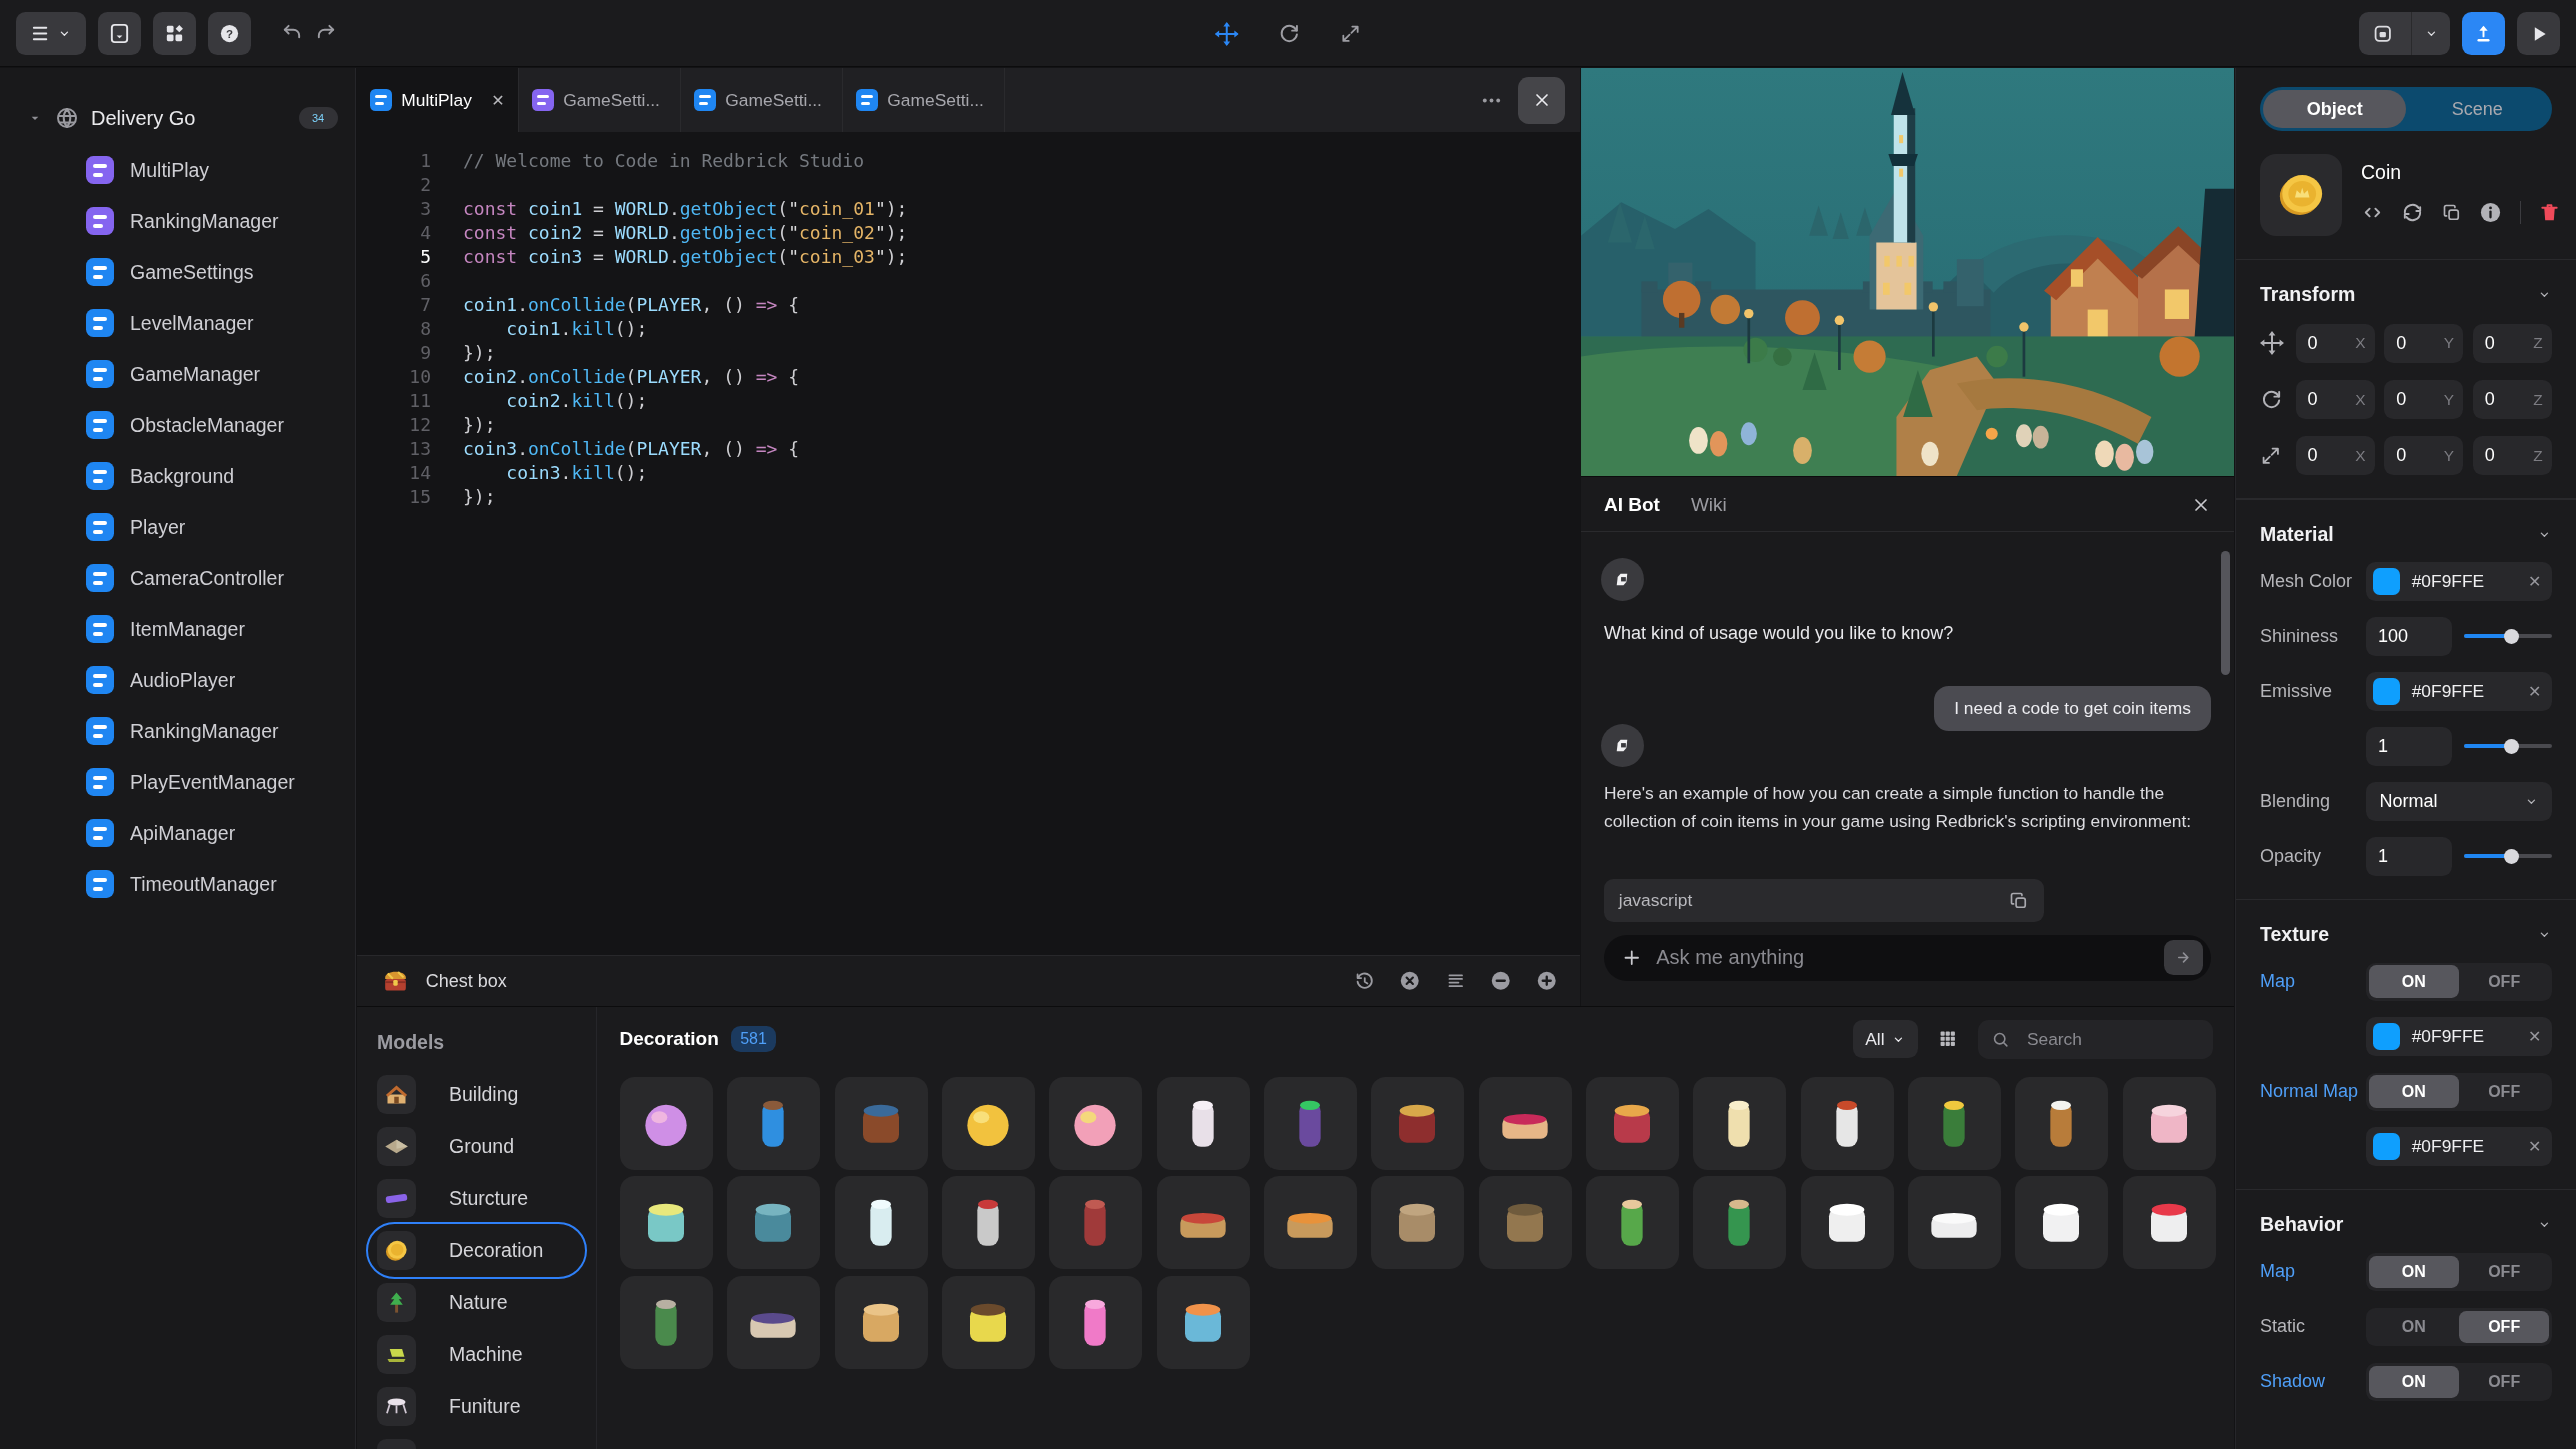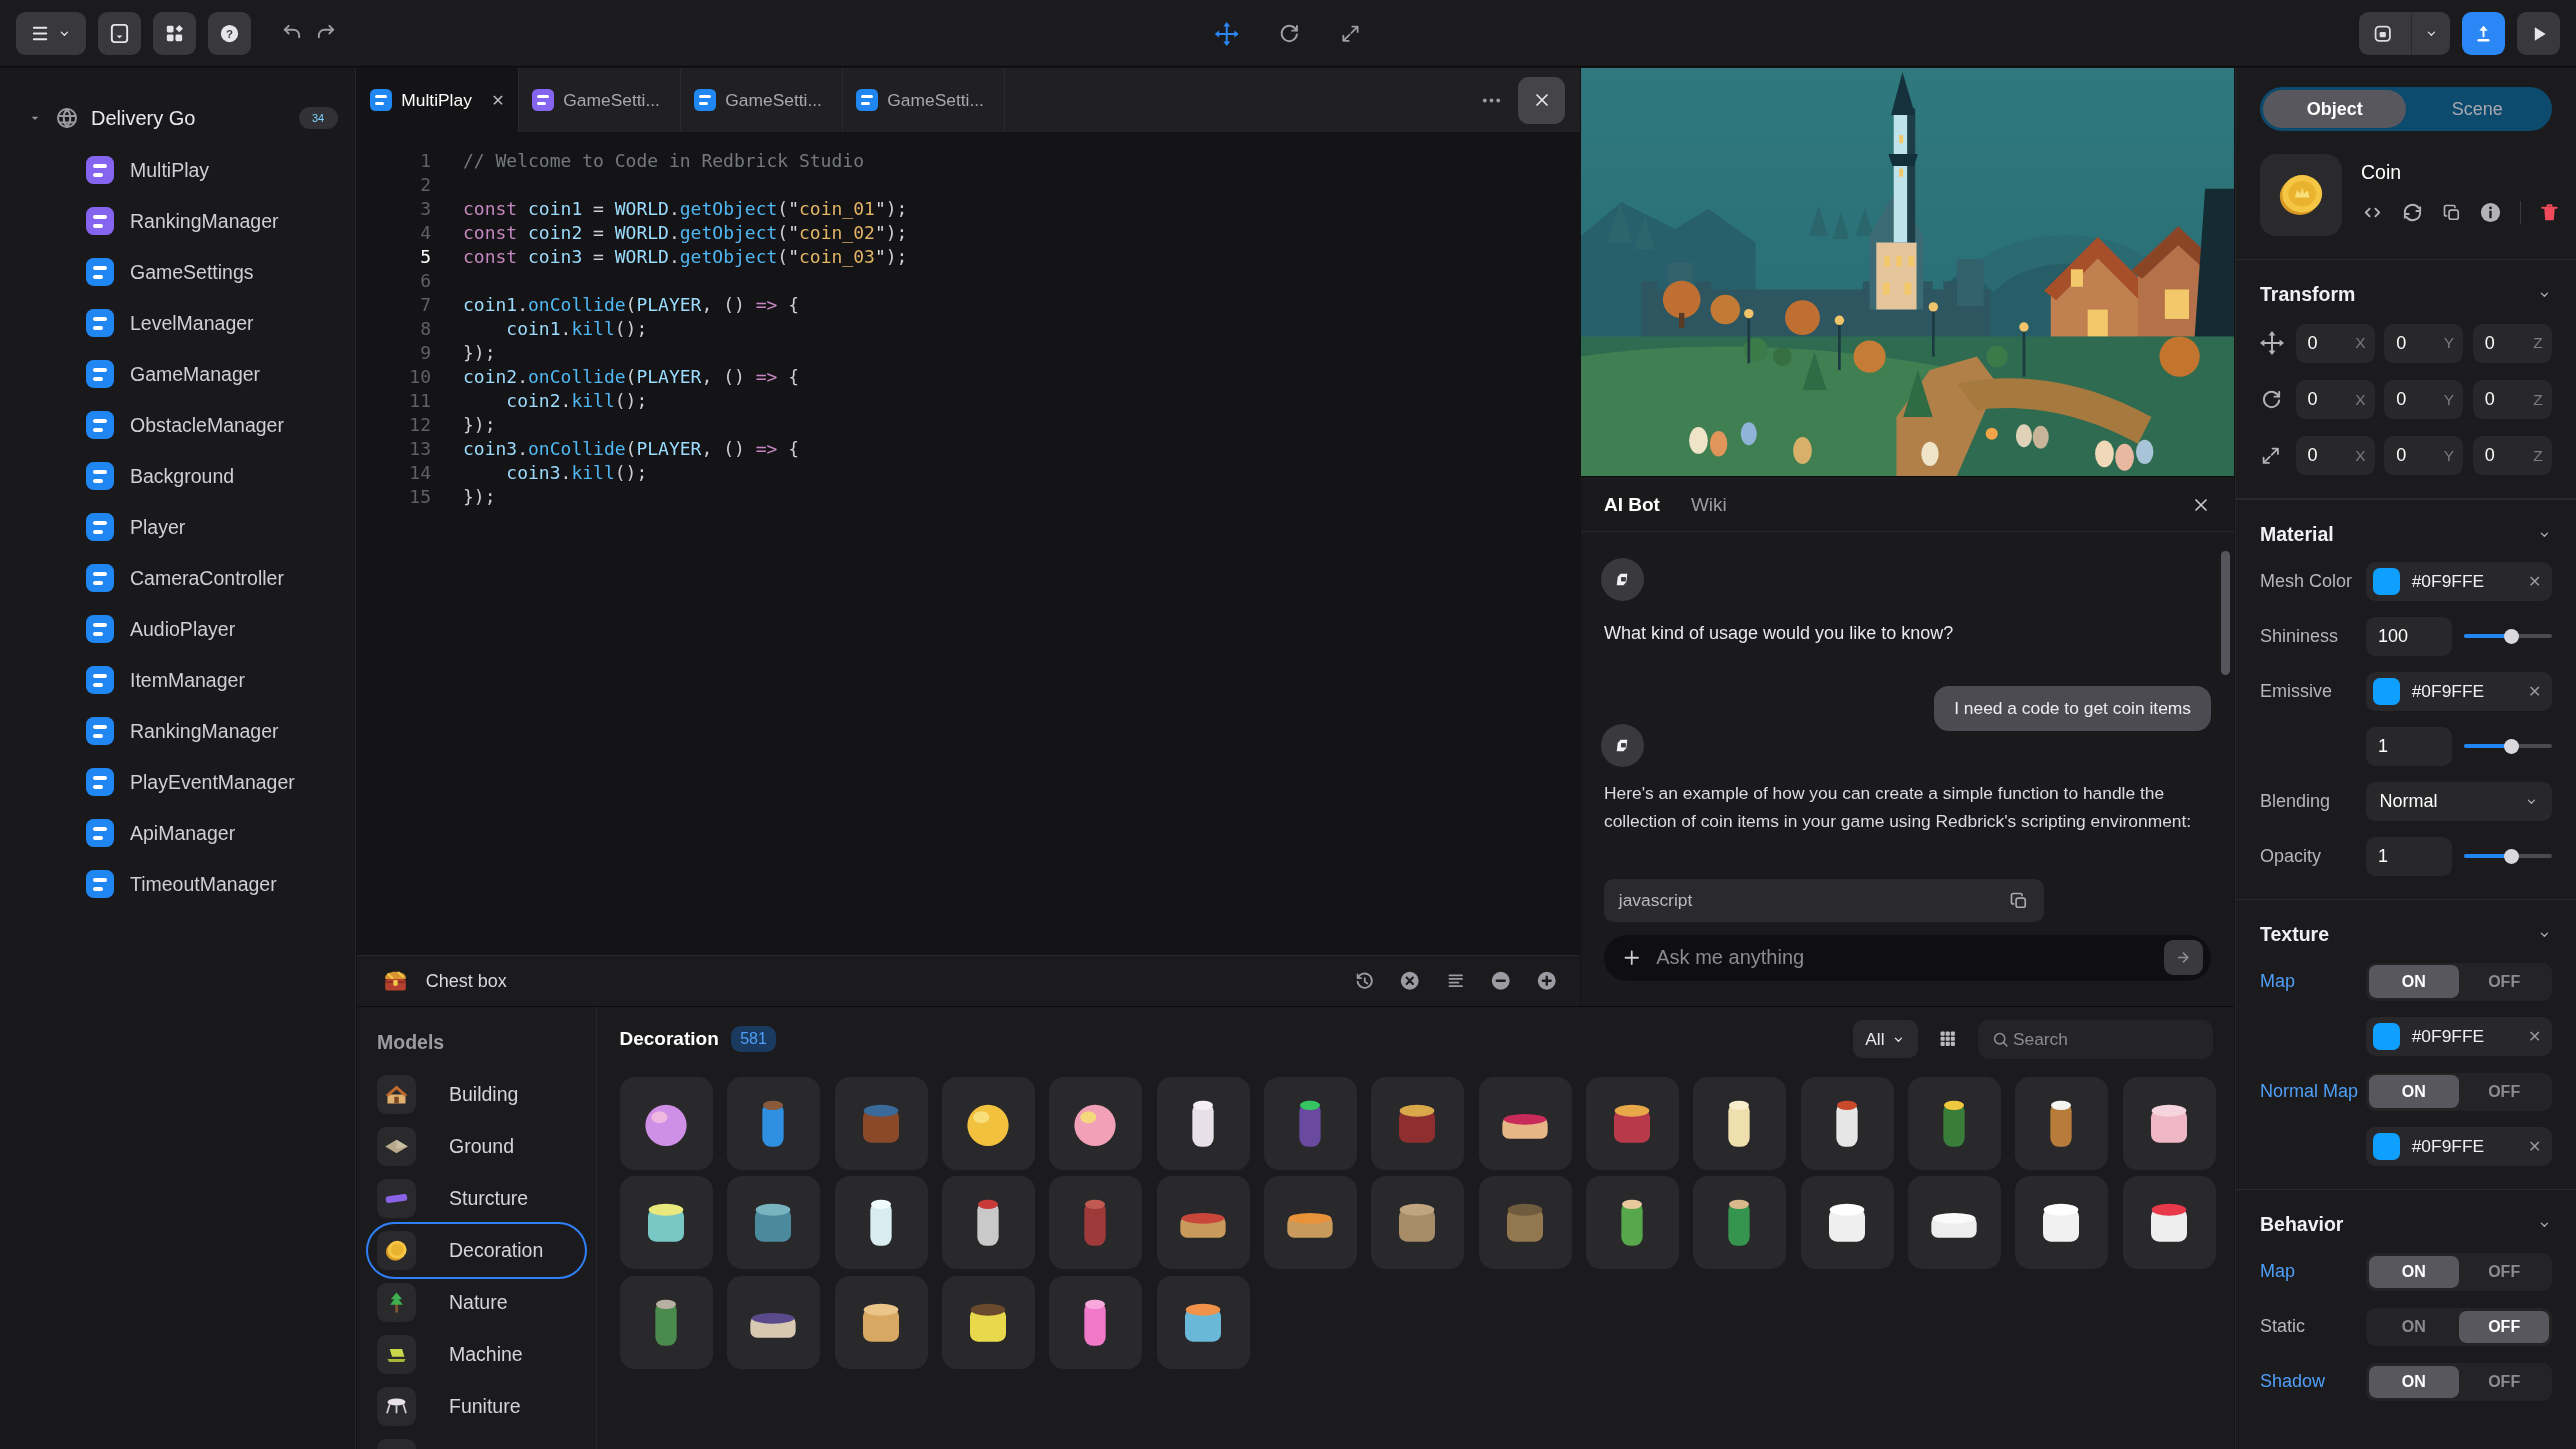--- a/index.html
+++ b/index.html
@@ -90,21 +90,21 @@
   .cat .tile { width:39px; height:39px; background:#2a2a2d; border-radius:9.4px; display:flex; align-items:center; justify-content:center; flex:none; }
   .cat .lb { font-size:19.5px; color:#d5d5d9; }
   .cat.sel::after { content:""; position:absolute; left:9.4px; right:9.4px; top:-2.7px; bottom:-2.7px; border:2px solid #2f80f8; border-radius:31px; }
 
   #deco { position:absolute; left:241px; top:0; right:0; height:443px; }
   #deco-head { position:relative; height:64px; display:flex; align-items:center; padding:0 21.5px; gap:12px; }
   #deco-title { font-size:19px; font-weight:bold; color:#fff; }
   #deco-count { background:#1b3a5f; color:#4f9ff8; font-size:16px; border-radius:9.4px; padding:4px 9.4px; }
   #deco-tools { margin-left:auto; display:flex; align-items:center; gap:19px; }
   #all-btn { height:38px; background:#2a2a2d; border-radius:9.4px; display:flex; align-items:center; gap:6.7px; padding:0 12px; font-size:17.4px; color:#e8e8ec; }
-  #search { width:235px; height:39px; background:#242427; border-radius:10.7px; display:flex; align-items:center; gap:3px; padding:0 13.4px; color:#8a8a90; font-size:17.4px; }
+  #search { width:235px; height:39px; background:#242427; border-radius:10.7px; display:flex; align-items:center; gap:17px; padding:0 13.4px; color:#8a8a90; font-size:17.4px; }
   #grid { position:absolute; left:21.5px; top:70px; right:6.7px; bottom:0; }
   .gtile { position:absolute; width:93px; height:93px; background:#29292b; border-radius:14.8px; display:flex; align-items:center; justify-content:center; }
 
   
   #inspector { left:2235px; top:68px; width:341px; height:1381px; background:#1b1b1d; border-left:1.3px solid #26262a; padding:0 24px; }
   #insp-tabs { margin-top:19px; height:44px; background:#0c4a6e; border-radius:23px; display:flex; padding:3.4px; }
   #insp-tabs .opt { flex:1; display:flex; align-items:center; justify-content:center; font-size:18px; color:#a9a9af; border-radius:19.5px; }
   #insp-tabs .opt.on { background:#57575d; color:#fff; font-weight:bold; }
   #obj-card { margin-top:23px; display:flex; gap:19px; }
   #obj-thumb { width:82px; height:82px; background:#2a2a2d; border-radius:16px; display:flex; align-items:center; justify-content:center; flex:none; }
@@ -322,28 +322,28 @@
           <i></i>
           <i></i>
         </span>
                  <span class="lb">CameraController</span>
       </div>
       <div class="tree-item">
         <span class="script-ic blue">
           <i></i>
           <i></i>
         </span>
+                 <span class="lb">ItemManager</span>
+      </div>
+      <div class="tree-item">
+        <span class="script-ic blue">
+          <i></i>
+          <i></i>
+        </span>
                  <span class="lb">AudioPlayer</span>
-      </div>
-      <div class="tree-item">
-        <span class="script-ic blue">
-          <i></i>
-          <i></i>
-        </span>
-                 <span class="lb">ItemManager</span>
       </div>
       <div class="tree-item">
         <span class="script-ic blue">
           <i></i>
           <i></i>
         </span>
                  <span class="lb">RankingManager</span>
       </div>
       <div class="tree-item">
         <span class="script-ic blue">

